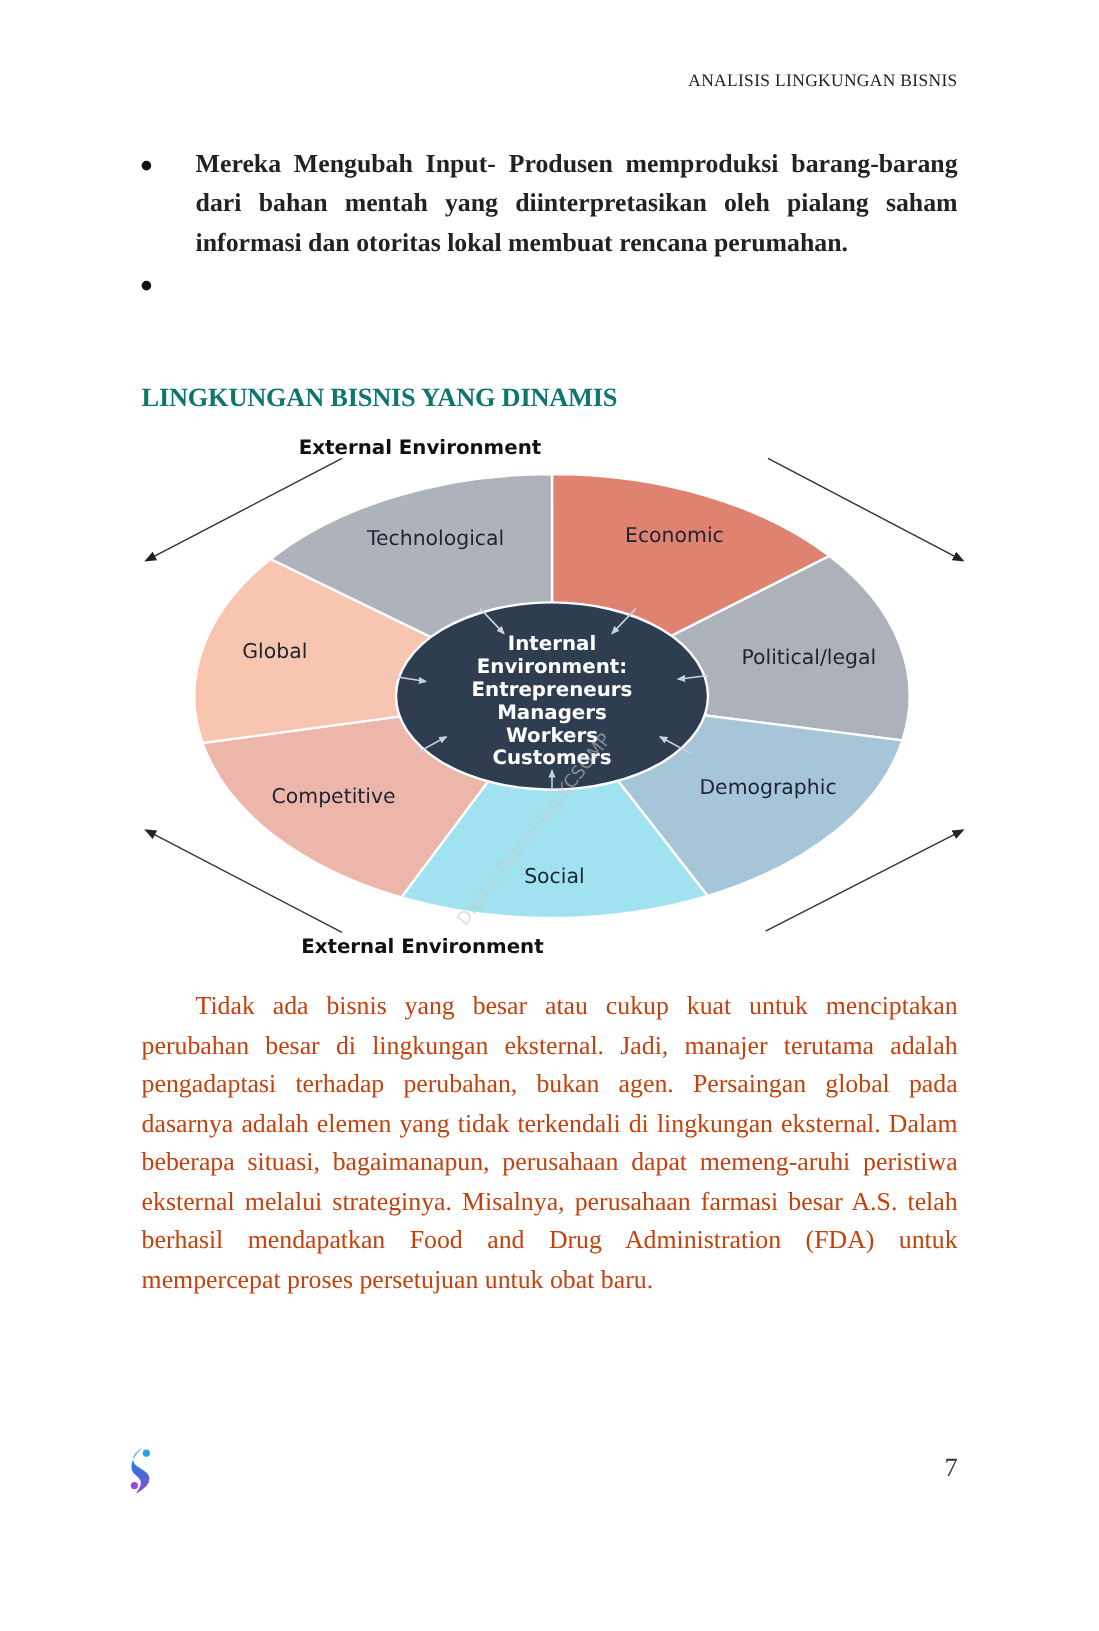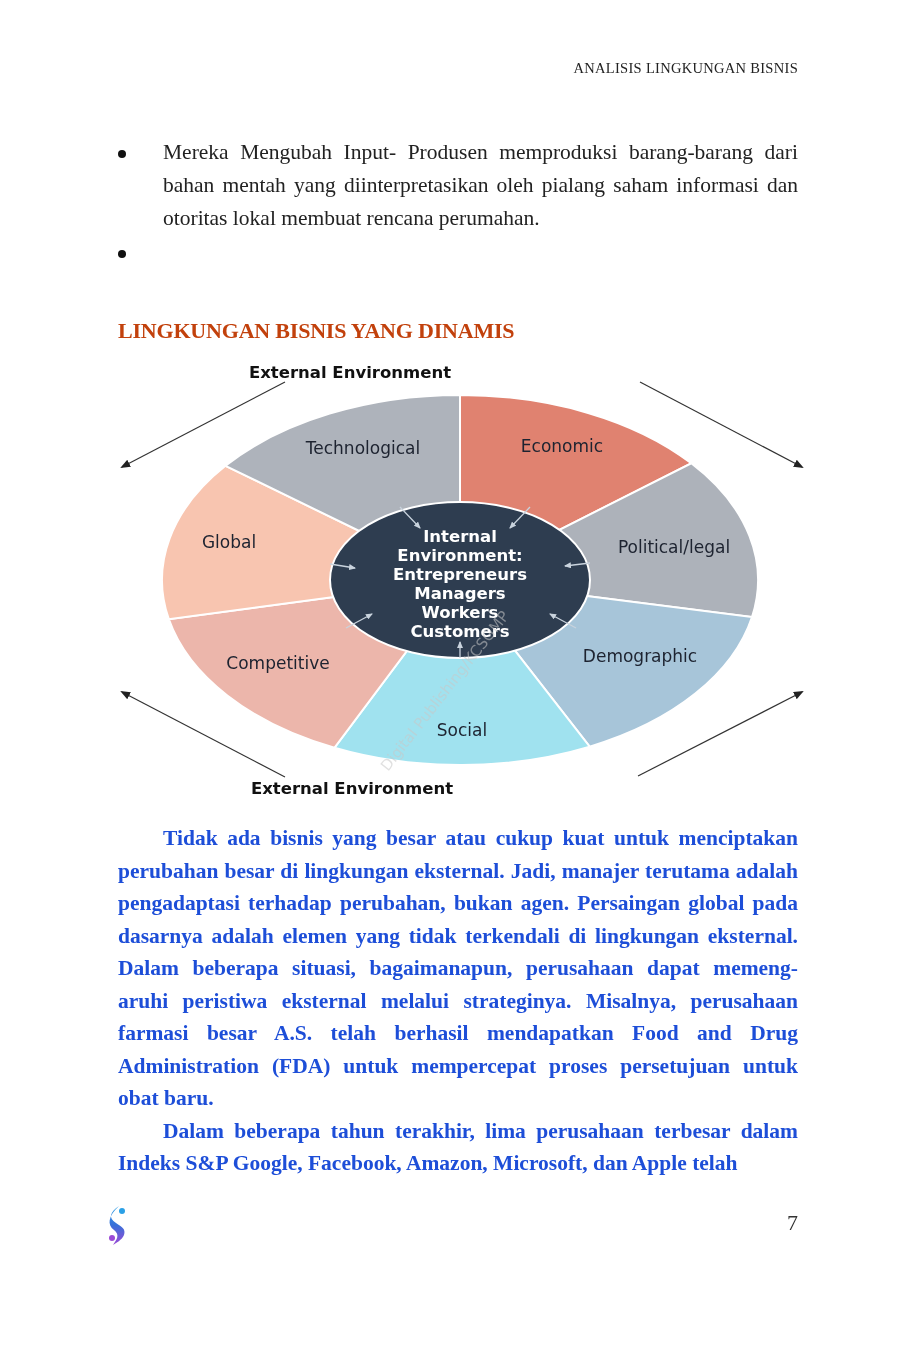--- a/index.html
+++ b/index.html
@@ -1,26 +1,26 @@
 <!DOCTYPE html>
 <html><head>
 <meta charset="utf-8">
 <style>
   html, body { margin: 0; padding: 0; background: #ffffff; }
   body { width: 916px; height: 1359px; position: relative; overflow: hidden; }
   .page { position: absolute; inset: 0; font-family: "Liberation Serif", "DejaVu Serif", serif; color: #1a1a1a; }
   .running-head { position: absolute; top: 60px; right: 118px; font-size: 14.5px; letter-spacing: 0.3px; color: #222; margin-left: 24px; }
-  .bullets { position: absolute; top: 136px; left: 118px; width: 680px; margin: 0; padding: 0; list-style: none; }
+  .bullets { position: absolute; top: 120px; left: 118px; width: 680px; margin: 0; padding: 0; list-style: none; font-weight: bold; }
   .bullets li { position: relative; padding-left: 45px; font-size: 21.5px; line-height: 33px; text-align: justify; text-align-last: left; margin-bottom: 1px; color: #222; }
   .bullets li .dot { position: absolute; left: 0; top: 14px; width: 8px; height: 8px; border-radius: 50%; background: #111; }
-  .section-title { position: absolute; top: 318px; left: 118px; font-size: 22px; font-weight: bold; color: #c2410c; margin: 0; letter-spacing: -0.2px; }
+  .section-title { position: absolute; top: 318px; left: 118px; font-size: 22px; font-weight: bold; color: #0f766e; margin: 0; letter-spacing: -0.2px; }
   .diagram { position: absolute; top: 352px; left: 110px; width: 700px; height: 460px; }
   .diagram svg { width: 700px; height: 460px; display: block; }
   .svg-text { font-family: "DejaVu Sans", "Liberation Sans", sans-serif; }
-  .body-text { position: absolute; top: 822px; left: 118px; width: 680px; font-size: 21.5px; line-height: 32.5px; color: #1d4ed8; font-weight: bold; }
+  .body-text { position: absolute; top: 822px; left: 118px; width: 680px; font-size: 21.5px; line-height: 32.5px; color: #c2410c; }
   .body-text p { margin: 0; text-align: justify; text-indent: 45px; }
   .footer-logo { position: absolute; top: 1203px; left: 104px; width: 30px; height: 44px; }
   .page-number { position: absolute; top: 1210px; right: 118px; font-size: 22px; color: #333; }
   .watermark { font-family: "DejaVu Sans", sans-serif; font-size: 15px; fill: #c8c8c8; opacity: 0.55; }
 </style>
 </head>
 <body>
 
 <div class="page">
 
@@ -100,21 +100,20 @@
       </g>
 
       <text class="watermark" x="0" y="0" transform="translate(278,420) rotate(-52)">Digital Publishing/KCSGMP</text>
 
       <text class="svg-text" x="242" y="442" text-anchor="middle" font-size="16.5" font-weight="bold" fill="#111">External Environment</text>
     </svg>
   </div>
 
   <div class="body-text">
     <p>Tidak ada bisnis yang besar atau cukup kuat untuk menciptakan perubahan besar di lingkungan eksternal. Jadi, manajer terutama adalah pengadaptasi terhadap perubahan, bukan agen. Persaingan global pada dasarnya adalah elemen yang tidak terkendali di lingkungan eksternal. Dalam beberapa situasi, bagaimanapun, perusahaan dapat memeng-aruhi peristiwa eksternal melalui strateginya. Misalnya, perusahaan farmasi besar A.S. telah berhasil mendapatkan Food and Drug Administration (FDA) untuk mempercepat proses persetujuan untuk obat baru.</p>
-    <p>Dalam beberapa tahun terakhir, lima perusahaan terbesar dalam Indeks S&amp;P Google, Facebook, Amazon, Microsoft, dan Apple telah</p>
   </div>
 
   <div class="footer-logo">
     <svg viewBox="0 0 30 44" width="30" height="44">
       <defs>
         <linearGradient id="lg1" x1="0" y1="0" x2="0" y2="1">
           <stop offset="0" stop-color="#2aa0e6"></stop>
           <stop offset="0.5" stop-color="#3a6fd8"></stop>
           <stop offset="1" stop-color="#9b4ad6"></stop>
         </linearGradient>

